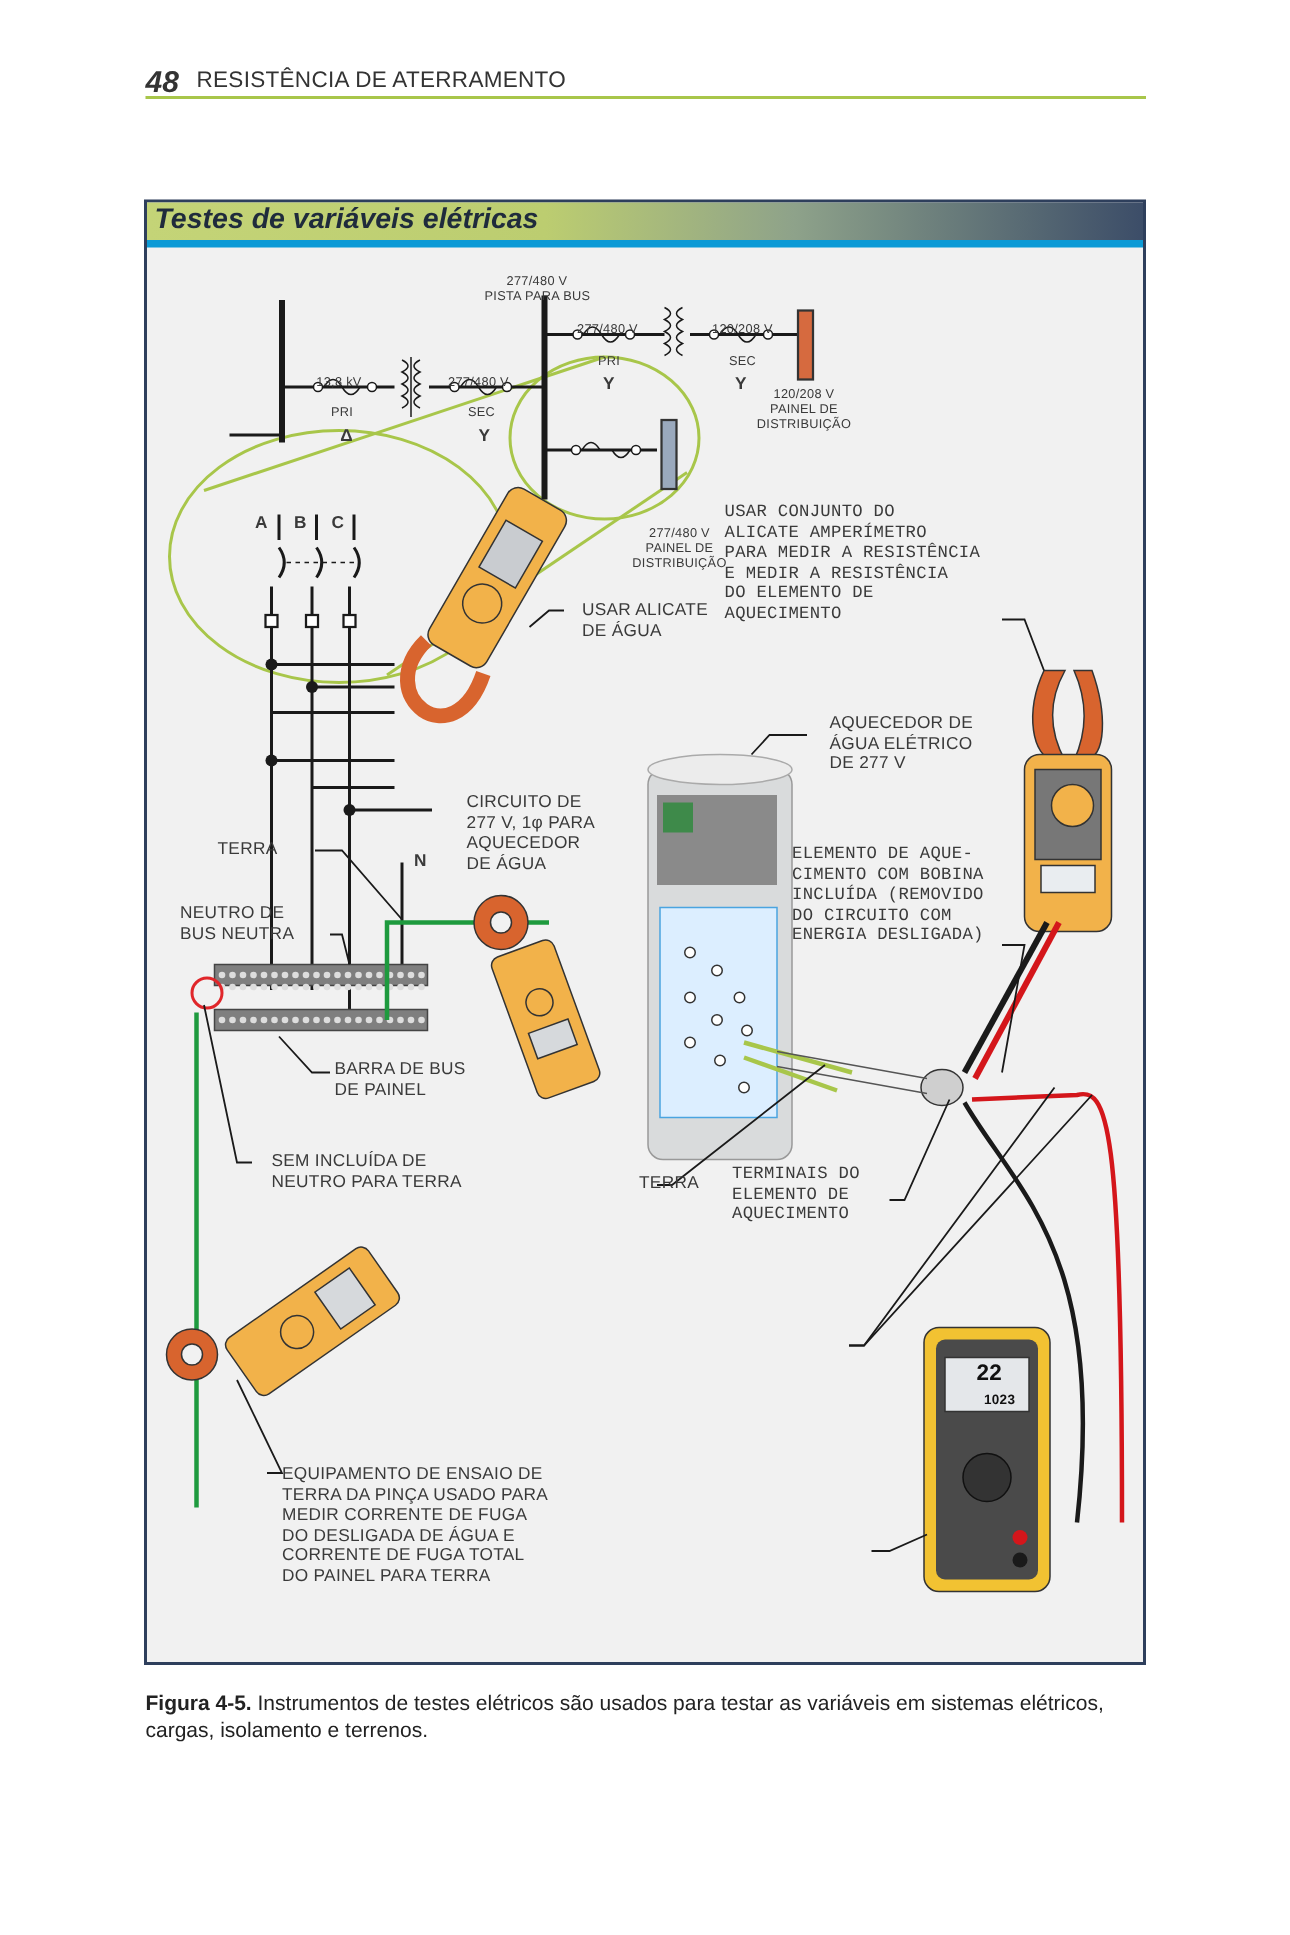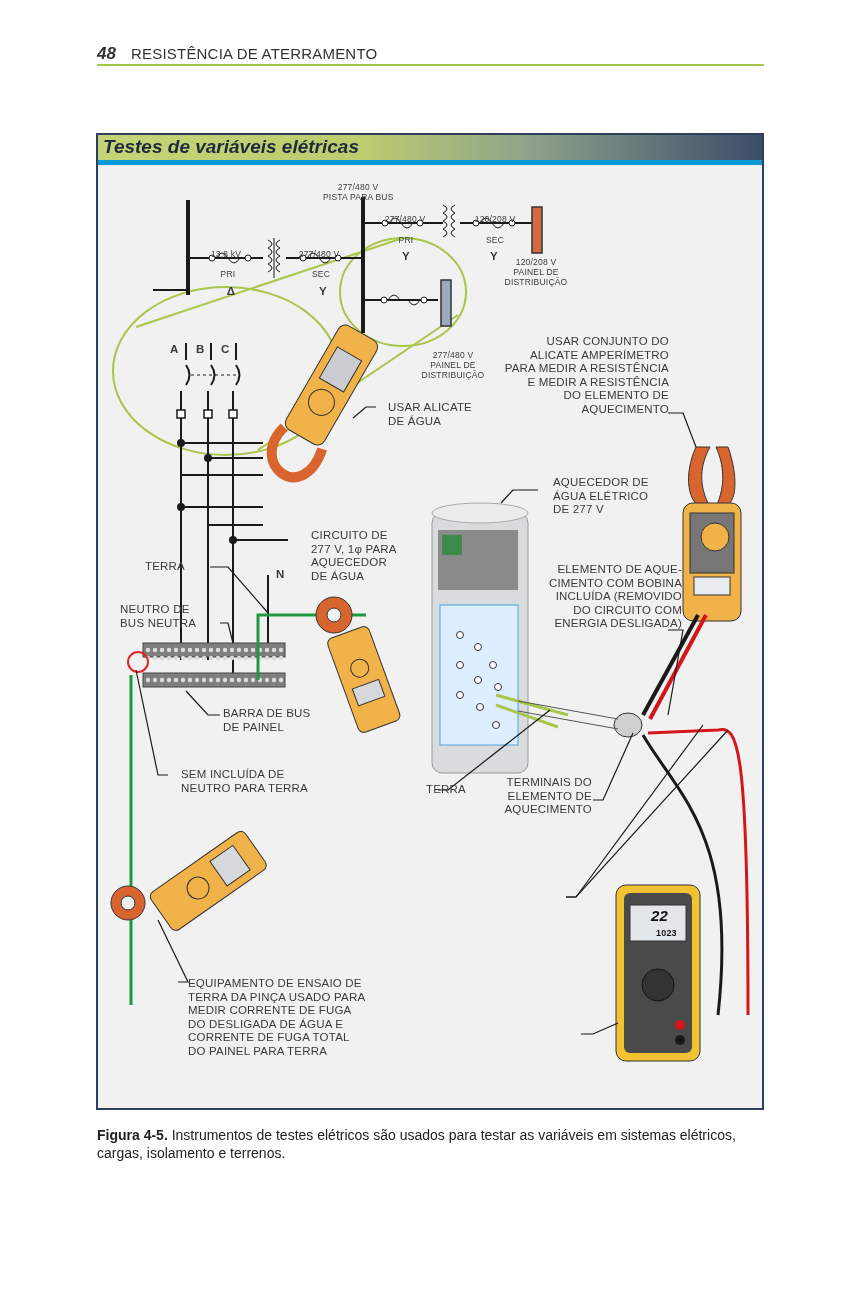--- a/index.html
+++ b/index.html
@@ -1,26 +1,26 @@
 <!DOCTYPE html>
 <html><head>
 <meta charset="utf-8">
 <style>
   html,body{margin:0;padding:0;background:#ffffff;}
   body{width:860px;height:1290px;position:relative;overflow:hidden;font-family:"Liberation Sans",sans-serif;}
   .hdr{position:absolute;left:97px;top:44px;width:667px;height:20px;border-bottom:2px solid #a8c64a;}
-  .hdr .pg{position:absolute;left:0;top:0;font-weight:bold;font-style:italic;font-size:17px;color:#333;}
+  .hdr .pg{position:absolute;left:0;top:0;font-weight:bold;font-style:italic;font-size:20px;color:#333;}
   .hdr .ttl{position:absolute;left:34px;top:1px;font-size:15px;color:#333;letter-spacing:0.2px;}
   .panel{position:absolute;left:96px;top:133px;width:668px;height:977px;background:#f1f1f1;border:2px solid #2e3f5c;box-sizing:border-box;}
   .panel-head{position:absolute;left:0;top:0;width:664px;height:25px;background:linear-gradient(to right,#c4d477 0%,#bccd70 40%,#8ea28a 65%,#3c4d68 100%);}
   .panel-head .t{position:absolute;left:5px;top:1px;font-style:italic;font-weight:bold;font-size:19px;color:#1f2b3c;}
   .panel-bar{position:absolute;left:0;top:25px;width:664px;height:5px;background:#0b9ad6;}
   svg.dg{position:absolute;left:0;top:0;}
   .lbl{position:absolute;font-size:11.5px;line-height:13.6px;color:#3a3a3a;letter-spacing:0.2px;white-space:nowrap;}
-  .lbl.r{text-align:right;}
+  .lbl.r{text-align:left;font-family:Liberation Mono, monospace;}
   .lbl.sm{font-size:8.5px;line-height:10px;}
   .lbl.c{text-align:center;}
   .cap{position:absolute;left:97px;top:1126px;width:672px;font-size:14px;line-height:18px;color:#222;}
   .cap b{font-weight:bold;}
 </style>
 </head>
 <body>
 
 <div class="hdr">
   <span class="pg">48</span>
@@ -355,19 +355,19 @@
   </div>
   <div class="lbl" style="left:90px;top:842px;">
     <div>EQUIPAMENTO DE ENSAIO DE</div>
       <div>TERRA DA PINÇA USADO PARA</div>
       <div>MEDIR CORRENTE DE FUGA</div>
       <div>DO DESLIGADA DE ÁGUA E</div>
       <div>CORRENTE DE FUGA TOTAL</div>
       <div>DO PAINEL PARA TERRA</div>
   </div>
 
-  <div class="lbl" style="left:553px;top:774px;font-size:15px;font-weight:bold;font-style:italic;color:#111;">22</div>
+  <div class="lbl" style="left:553px;top:774px;font-size:15px;font-weight:bold;color:#111;">22</div>
   <div class="lbl" style="left:558px;top:792px;font-size:9px;font-weight:bold;color:#111;">1023</div>
 </div>
 
 <div class="cap">
   <b>Figura 4-5.</b><span> Instrumentos de testes elétricos são usados para testar as variáveis em sistemas elétricos, cargas, isolamento e terrenos.</span>
 </div>
 
 </body></html>

